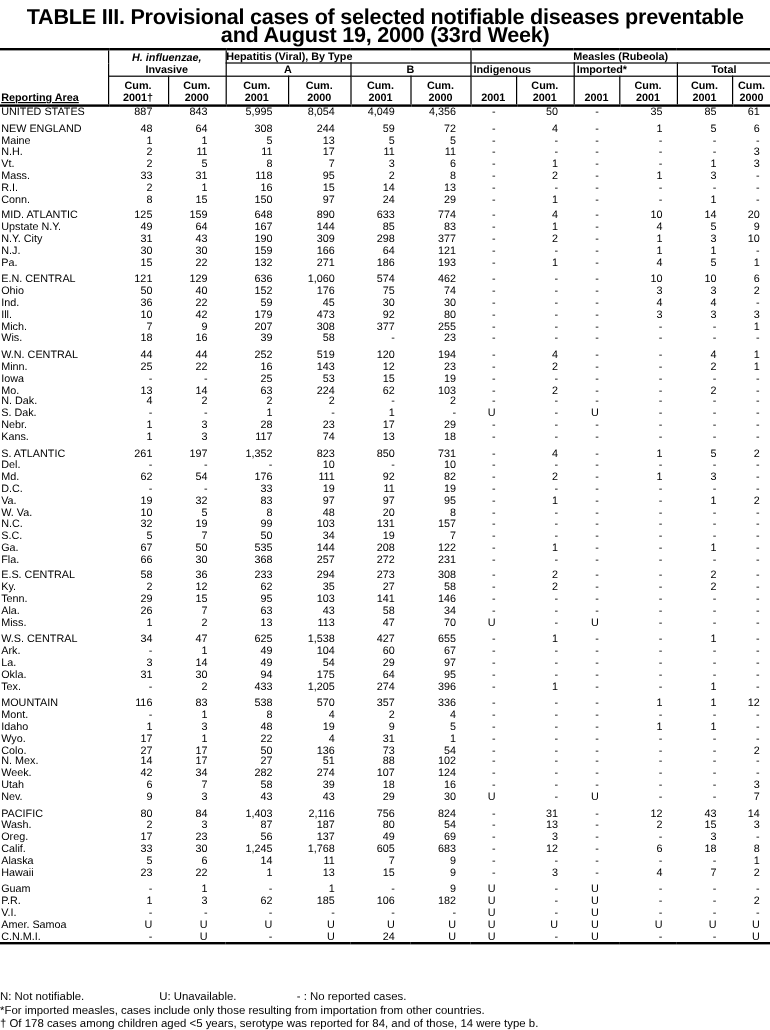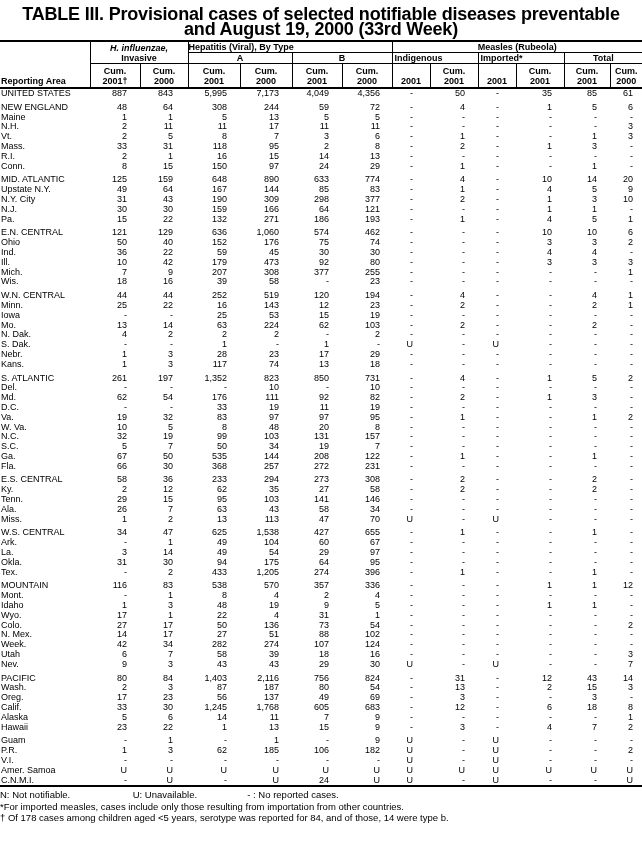--- a/index.html
+++ b/index.html
@@ -16,40 +16,40 @@
   th.g-hi { border-left:1px solid #000; border-right:1px solid #000; border-bottom:1px solid #000; vertical-align:middle; text-align:center; }
   th.g-hi span { display:block; line-height:10px; }
   th.g-hi .it { font-style:italic; }
   th.g-hep { border-bottom:1px solid #000; border-right:1px solid #000; text-align:left; }
   th.g-mea { border-bottom:1px solid #000; text-align:center; }
   tr.hr2 th { border-bottom:1px solid #000; }
   th.s-a, th.s-b { text-align:center; border-right:1px solid #000; }
   th.s-ind, th.s-imp { text-align:left; padding-left:2px; border-right:1px solid #000; }
   th.s-tot { text-align:center; }
   tr.hr3 th { border-bottom:2px solid #000; border-left:1px solid #000; white-space:pre-line; text-align:center; line-height:10px; padding-top:2px; padding-bottom:1px; }
-  tr.hr3 th:first-child { border-left:none; text-align:left; padding-left:1px; vertical-align:bottom; }
+  tr.hr3 th:first-child { border-left:none; text-align:left; padding-left:1px; vertical-align:bottom;text-decoration:underline; }
   tbody td { text-align:right; line-height:9.8px; white-space:nowrap; }
   tbody td:first-child { text-align:left; padding-left:1px; }
   tbody tr.gap td { padding-top:4px; }
   tbody tr:last-child td { border-bottom:2px solid #000; }
   td:nth-child(2)  { padding-right:13px; }
   td:nth-child(3)  { padding-right:15px; }
   td:nth-child(4)  { padding-right:13px; }
   td:nth-child(5)  { padding-right:13px; }
   td:nth-child(6)  { padding-right:13px; }
   td:nth-child(7)  { padding-right:12px; }
   td:nth-child(8)  { padding-right:17px; }
   td:nth-child(9)  { padding-right:13px; }
   td:nth-child(10) { padding-right:17px; }
   td:nth-child(11) { padding-right:12px; }
   td:nth-child(12) { padding-right:13px; }
   td:nth-child(13) { padding-right:9px; }
   .fnotes { font-size:9.5px; line-height:11.5px; padding-top:2px; }
   .fn-line1 span { display:inline-block; }
-  .fn-line1 span:nth-child(1) { width:130px; }
+  .fn-line1 span:nth-child(1) { width:130px;margin-top:36px; }
   .fn-line1 span:nth-child(2) { width:112px; }
 </style>
 </head>
 <body>
 
 <div>
   <div class="title">
     <div>TABLE III. Provisional cases of selected notifiable diseases preventable</div>
     <div>and August 19, 2000 (33rd Week)</div>
   </div>
@@ -112,21 +112,21 @@
         <th>Cum.
 2000</th>
       </tr>
     </thead>
     <tbody>
         <tr>
           <td>UNITED STATES</td>
           <td>887</td>
           <td>843</td>
           <td>5,995</td>
-          <td>7,173</td>
+          <td>8,054</td>
           <td>4,049</td>
           <td>4,356</td>
           <td>-</td>
           <td>50</td>
           <td>-</td>
           <td>35</td>
           <td>85</td>
           <td>61</td>
         </tr>
         <tr class="gap">

